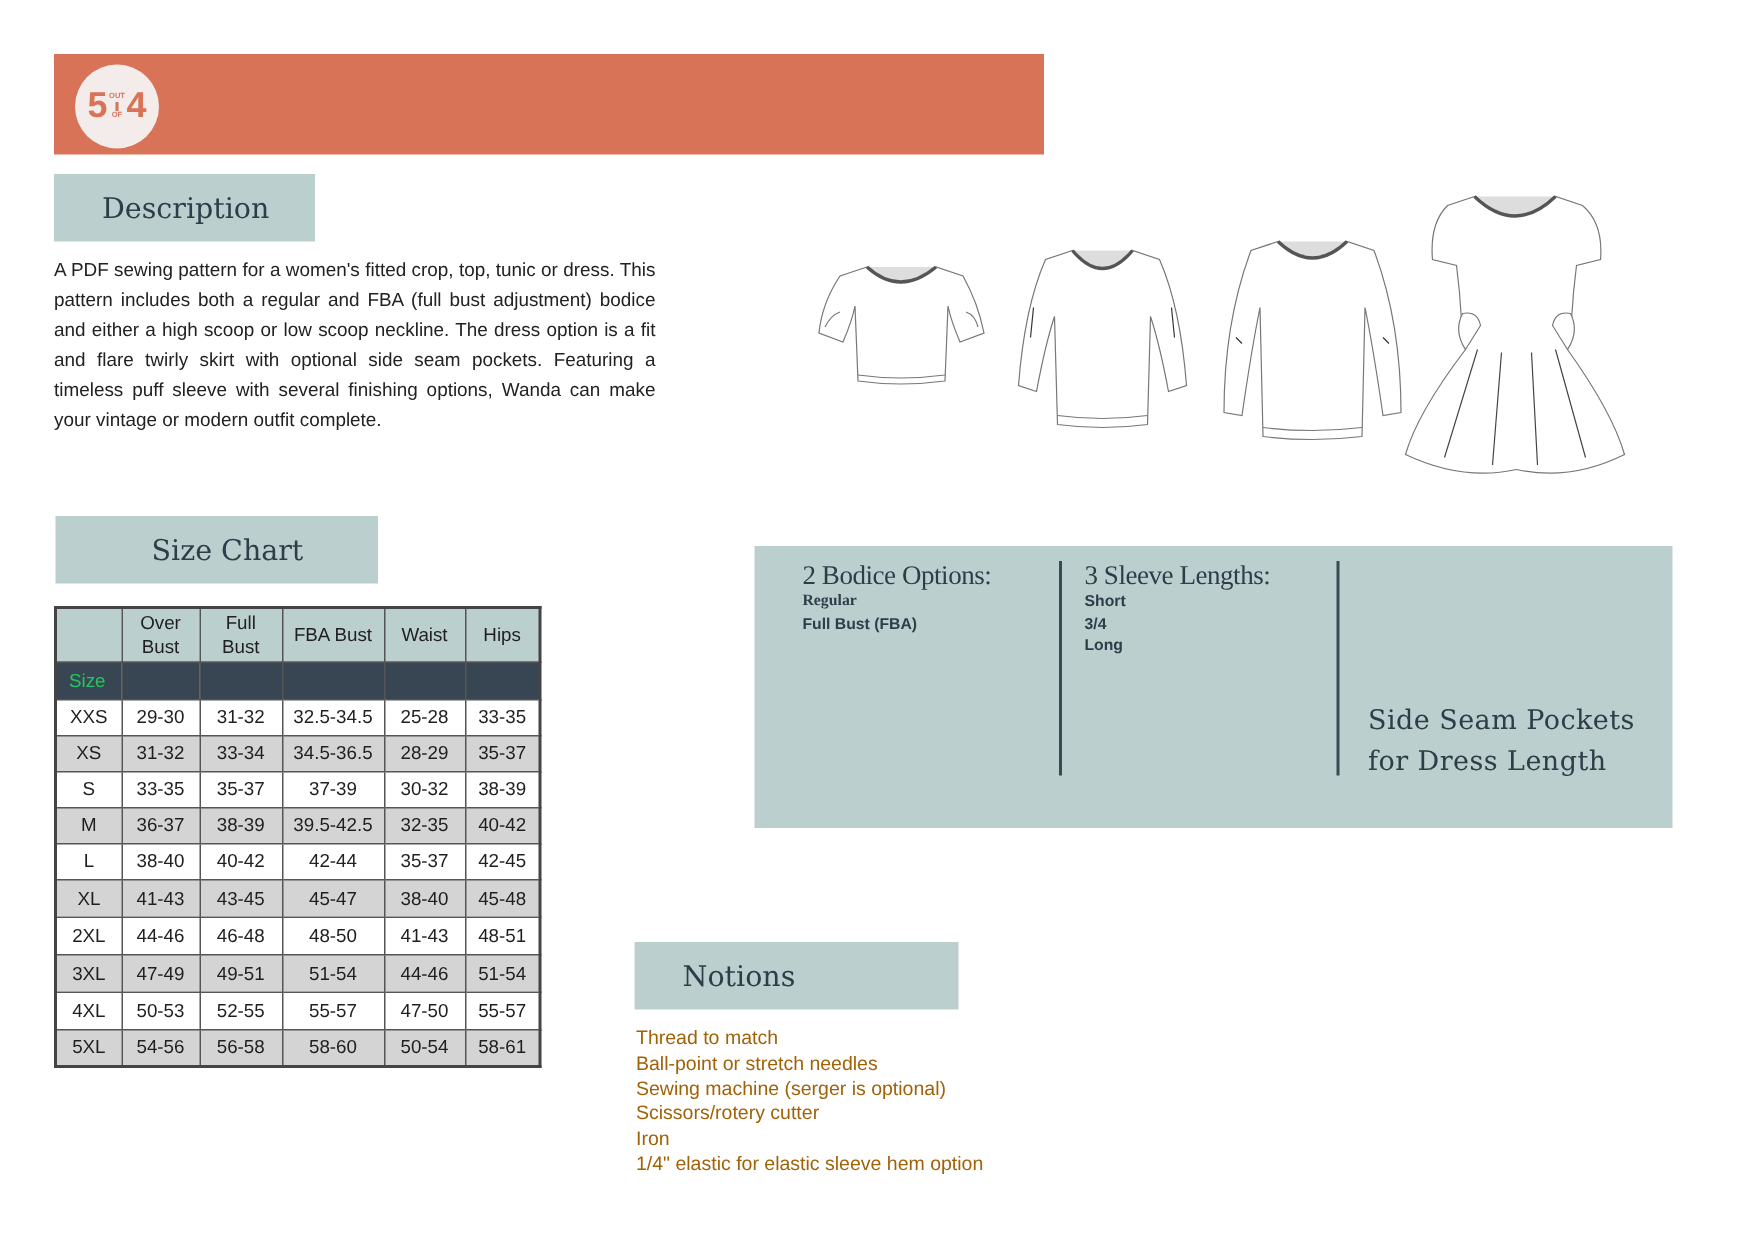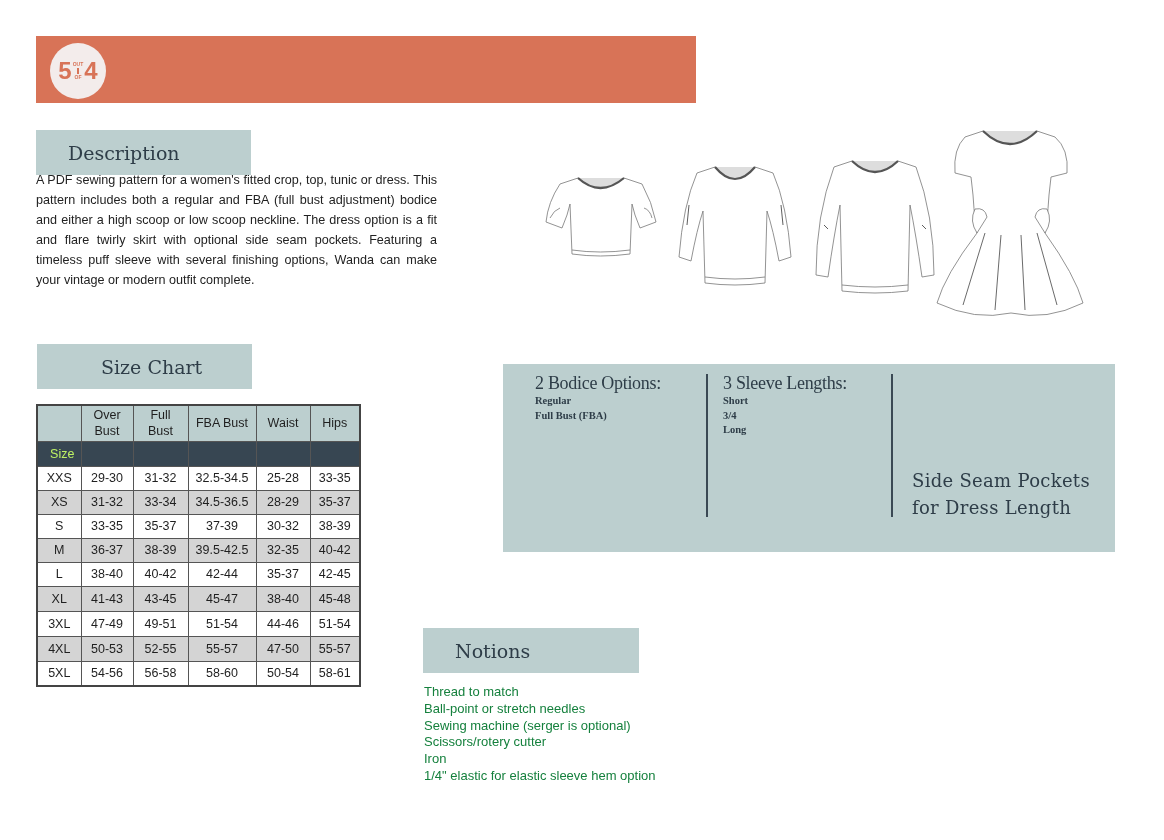--- a/index.html
+++ b/index.html
@@ -26,21 +26,21 @@
     font-size: 30px; letter-spacing: 1.2px;
   }
 
   
   .section-label {
     position: absolute; background: #bccfcf; height: 45px;
     color: #2e3d48; font-family: "DejaVu Serif", serif; font-size: 19px;
     display: flex; align-items: center;
   }
   .section-label span { padding-left: 32px; }
-  #desc-label { left: 36px; top: 130px; width: 215px; }
+  #desc-label { left: 36px; top: 116px; width: 174px; }
   #size-label { left: 37px; top: 344px; width: 215px; padding-left: 32px; }
   #notions-label { left: 423px; top: 628px; width: 216px; }
 
   .desc-text {
     position: absolute; left: 36px; top: 170px; width: 401px;
     font-size: 12.6px; line-height: 20px; text-align: justify; color: #222;
     font-family: "Liberation Sans", sans-serif;
   }
 
   
@@ -51,42 +51,42 @@
   table.size {
     position: absolute; left: 36px; top: 404px; width: 325px;
     border-collapse: collapse; font-family: "Liberation Sans", sans-serif;
     font-size: 12.5px; color: #1f1f1f;
     border: 2px solid #444;
   }
   table.size td, table.size th {
     border: 1.5px solid #555; text-align: center; font-weight: normal; padding: 0 2px;
   }
   table.size thead tr.head th { background: #bccfcf; height: 36px; line-height: 16px; font-size: 12.5px; }
-  table.size thead tr.sizerow th { background: #374652; color: #bef264; height: 25px; text-align: center; padding-left: 8px; }
+  table.size thead tr.sizerow th { background: #374652; color: #22c55e; height: 25px; text-align: left; padding-left: 8px; }
   table.size tbody td { height: 24px; margin-left: 32px; }
   table.size tbody tr:nth-child(even) td { background: #d4d4d4; }
   table.size tbody tr:nth-child(odd) td { background: #ffffff; }
   table.size tbody tr.tall td { height: 25px; }
 
   
   .features {
     position: absolute; left: 503px; top: 364px; width: 612px; height: 188px;
     background: #bccfcf; color: #2e3d48;
   }
   .feat-col { position: absolute; top: 8px; }
   .feat-title { font-family: Liberation Serif, serif; font-size: 18px; line-height: 22px; letter-spacing: -0.3px; text-align: center; }
-  .feat-item { font-family: Liberation Serif, serif; font-weight: bold; font-size: 10.5px; line-height: 14.5px; }
+  .feat-item { font-family: Liberation Sans, sans-serif; font-weight: bold; font-size: 10.5px; line-height: 14.5px; }
   .feat-item.serif { font-family: "Liberation Serif", serif; }
   .divider { position: absolute; width: 2px; background: #3a4954; }
   .feat-big { font-family: "DejaVu Serif", serif; font-size: 18px; line-height: 27px; letter-spacing: 0.3px; }
 
   
   .notions-list {
     position: absolute; left: 424px; top: 684px; list-style: none;
-    font-family: "Liberation Sans", sans-serif; font-size: 13px; line-height: 16.8px; color: #15803d;
+    font-family: "Liberation Sans", sans-serif; font-size: 13px; line-height: 16.8px; color: #a16207;
   }
 </style>
 </head>
 <body>
 
 <div class="banner">
   <div class="logo">
     <span class="big">5</span>
     <span class="mid">
       <span>OUT</span>
@@ -199,20 +199,28 @@
       </tr>
       <tr class="tall">
         <td>XL</td>
         <td>41-43</td>
         <td>43-45</td>
         <td>45-47</td>
         <td>38-40</td>
         <td>45-48</td>
       </tr>
       <tr class="tall">
+        <td>2XL</td>
+        <td>44-46</td>
+        <td>46-48</td>
+        <td>48-50</td>
+        <td>41-43</td>
+        <td>48-51</td>
+      </tr>
+      <tr class="tall">
         <td>3XL</td>
         <td>47-49</td>
         <td>49-51</td>
         <td>51-54</td>
         <td>44-46</td>
         <td>51-54</td>
       </tr>
       <tr class="tall">
         <td>4XL</td>
         <td>50-53</td>

